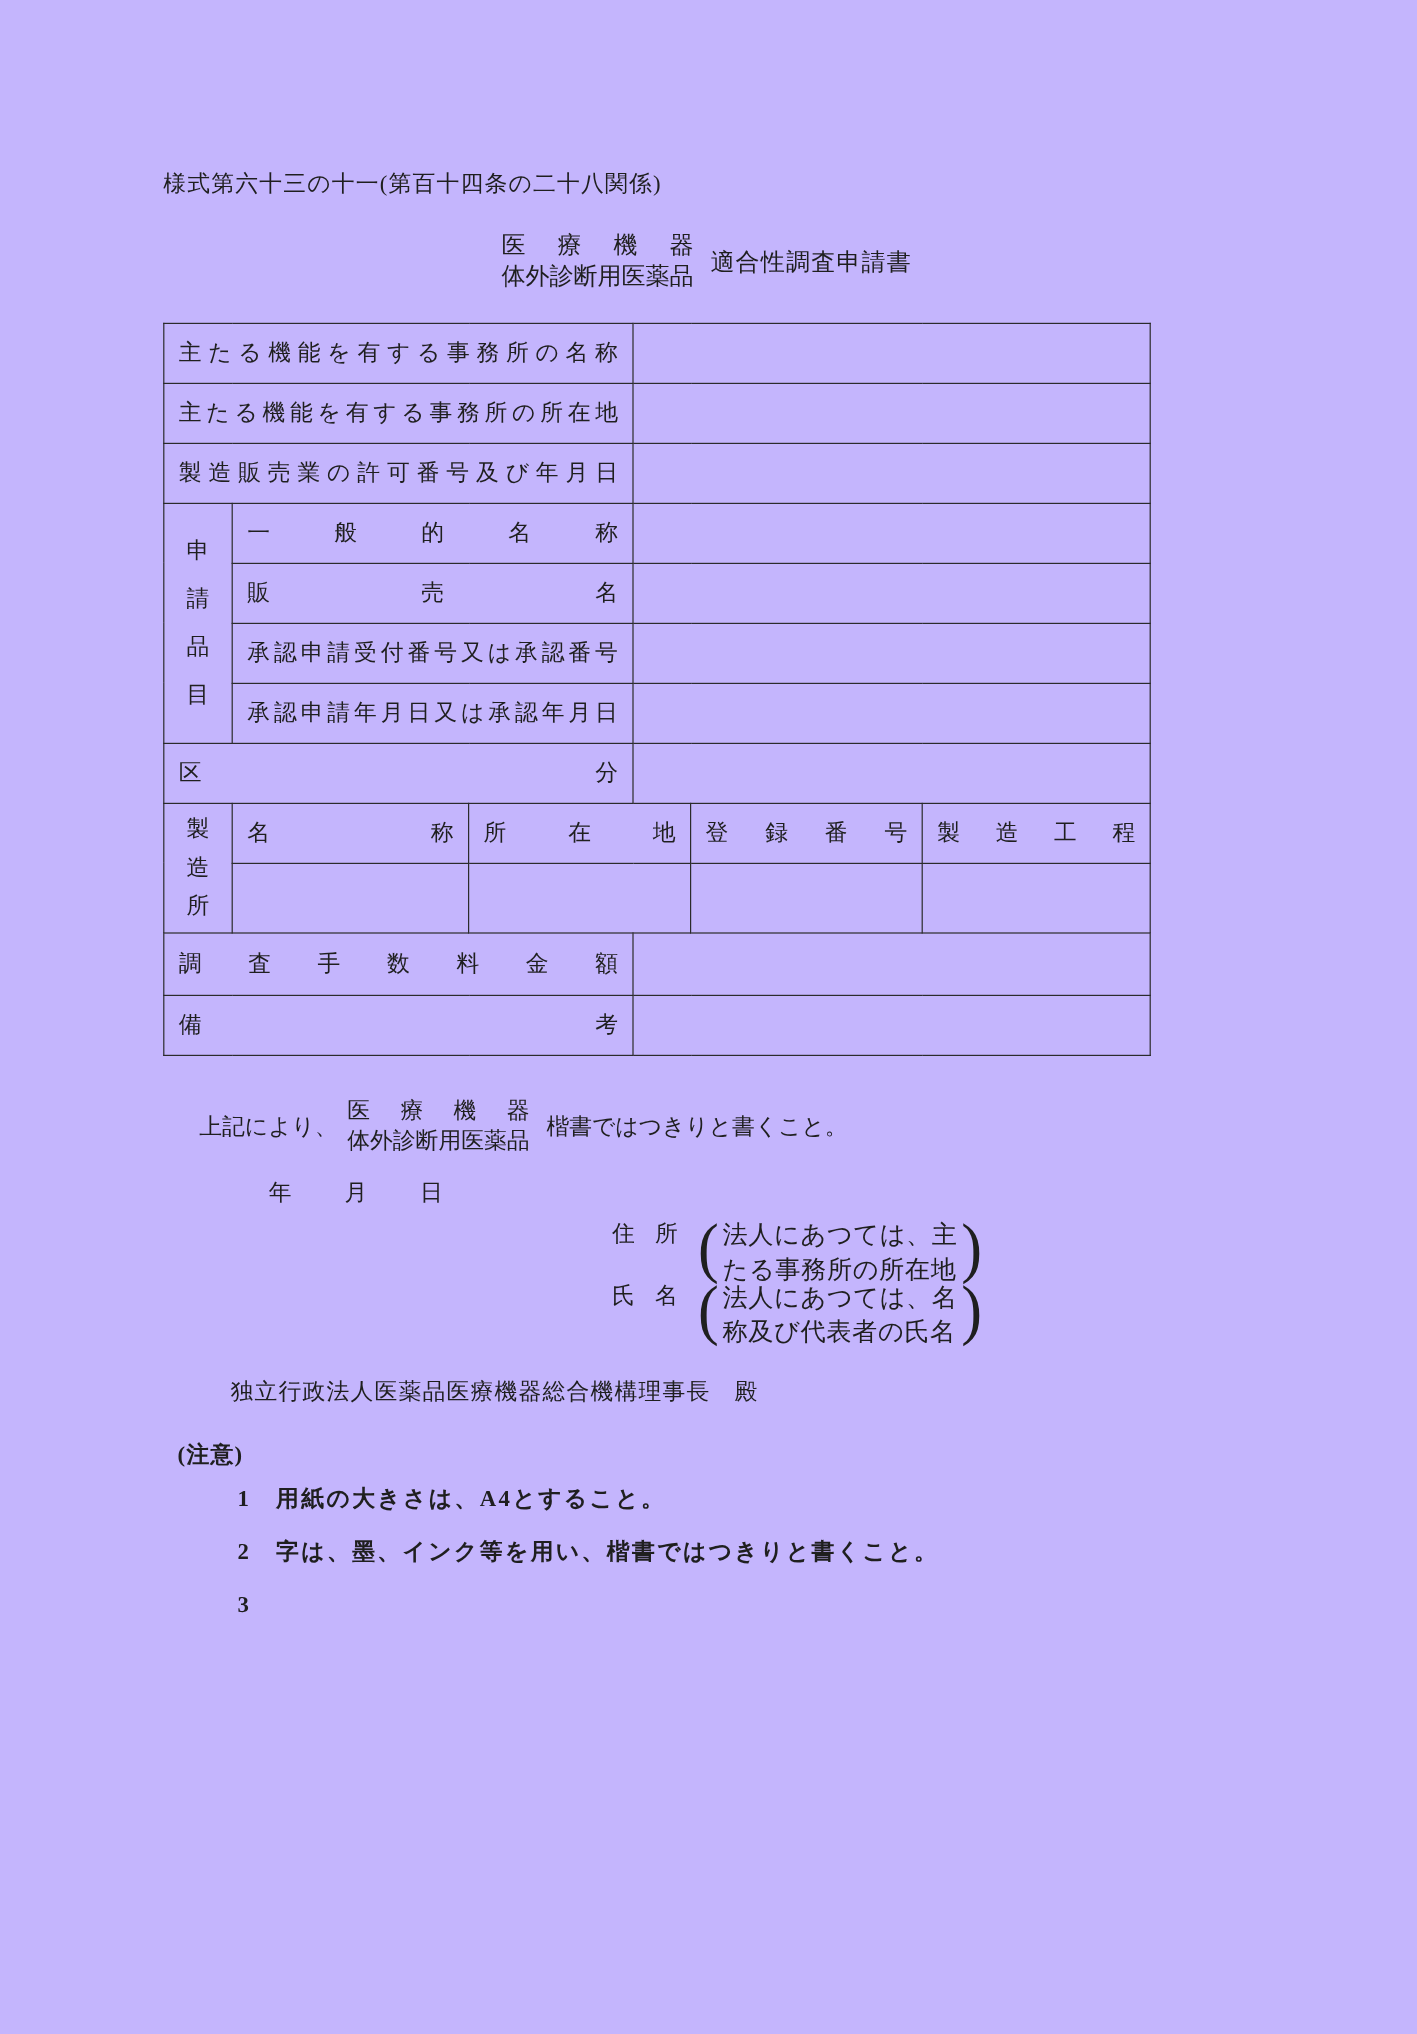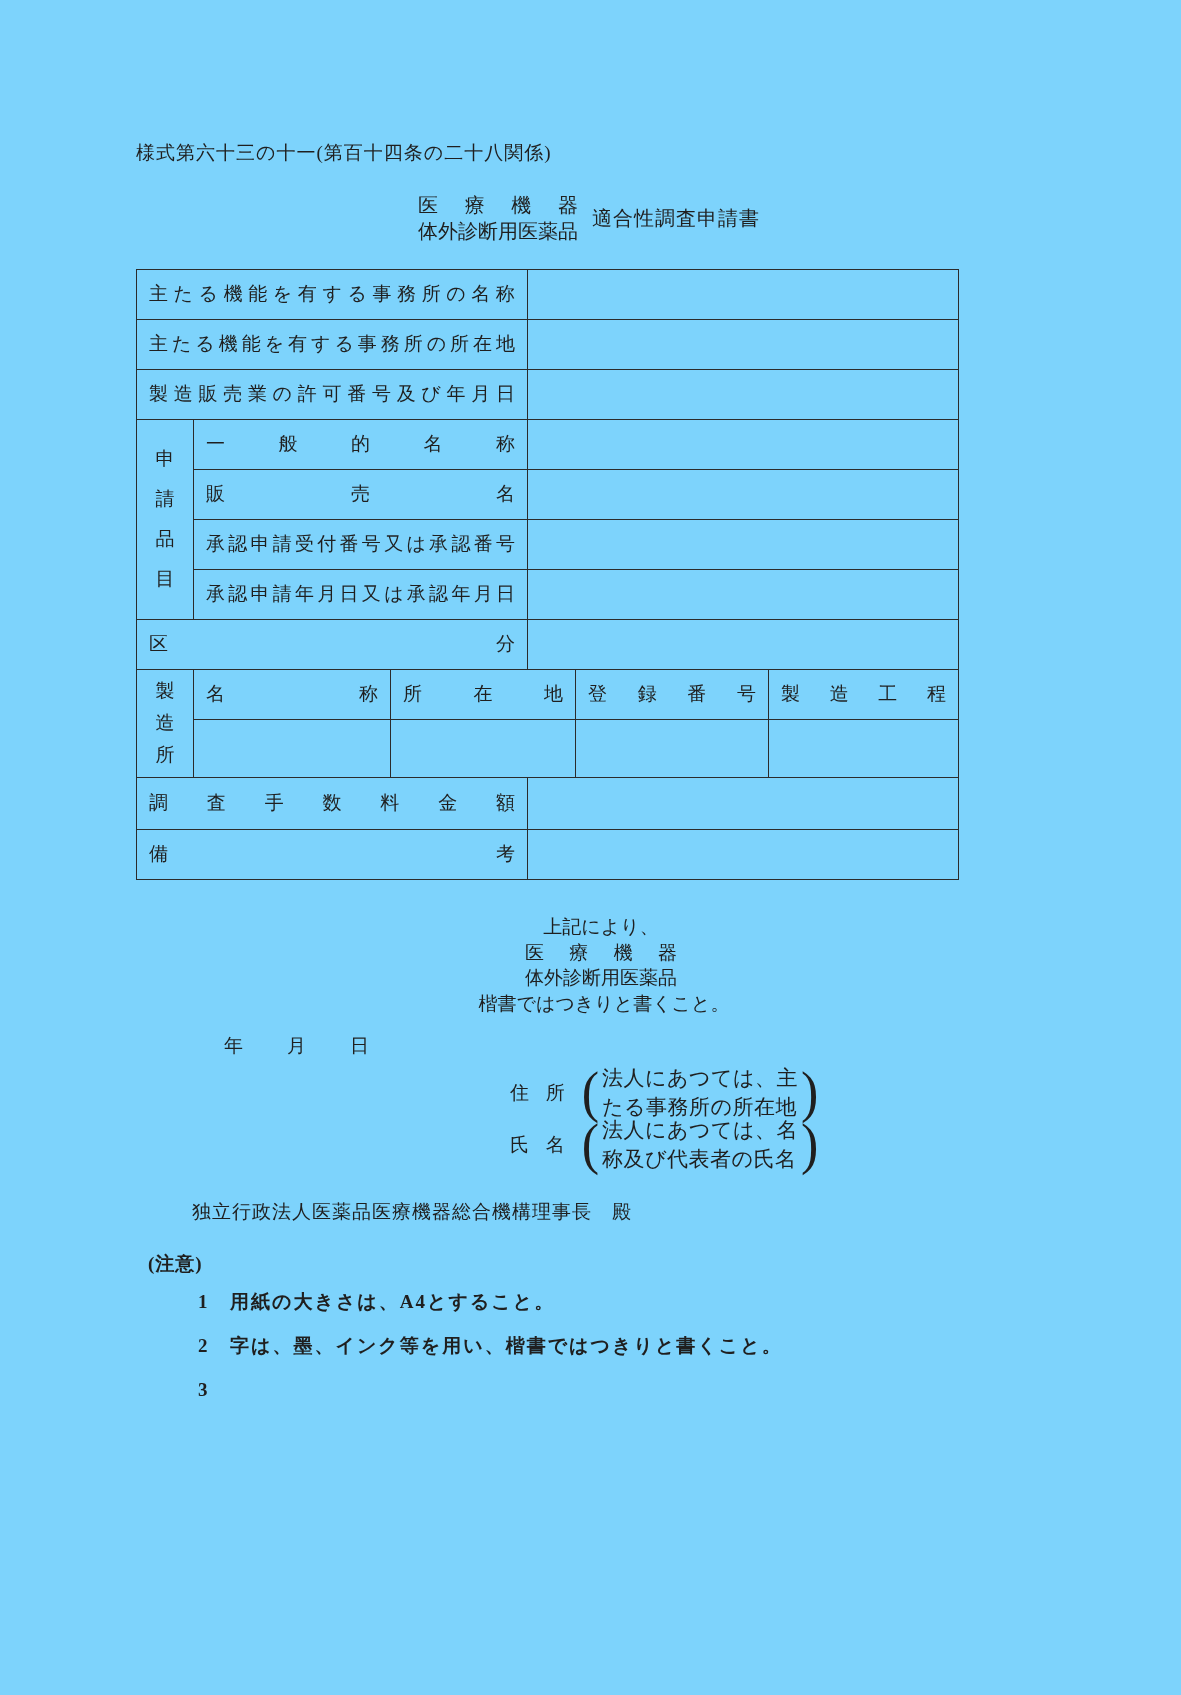--- a/index.html
+++ b/index.html
@@ -2,48 +2,48 @@
 <html><head>
 <meta charset="utf-8">
 <style>
   * { margin:0; padding:0; box-sizing:border-box; }
   html,body { background:#ffffff; }
   body {
     width:1181px; height:1695px;
     font-family:"Liberation Serif", serif;
     color:#1f1f1f; font-size:19px; position:relative;
   }
-  .page { position:absolute; inset:0; background:#7dd3fc; }
+  .page { position:absolute; inset:0; background:#c4b5fd; }
   .content { position:absolute; left:136px; top:140px; width:900px; }
 
   .form-number { font-size:19px; letter-spacing:1px; }
 
   .title-row { display:flex; justify-content:center; align-items:center;
                width:822px; margin-top:26px; padding-left:84px; font-size:20px; }
   .stack { display:inline-flex; flex-direction:column; text-align:center; line-height:1.32; }
   .doc-name { margin-left:14px; letter-spacing:1px; }
 
   table { border-collapse:collapse; table-layout:fixed; width:822px; margin-top:24px; }
   td { border:1px solid #2b2b2b; padding:0 12px; vertical-align:middle; font-size:19px; }
   tr.h50 { height:50px; } tr.h52 { height:52px; } tr.h58 { height:58px; }
   td.vcell { padding:0; text-align:center; }
   .vwrap4 { height:196px; display:flex; flex-direction:column; justify-content:center; align-items:center; gap:14px; }
   .vwrap2 { height:104px; display:flex; flex-direction:column; justify-content:center; align-items:center; gap:6px; }
 
   .spread { display:flex; justify-content:space-between; }
   .vwrap4.spread, .vwrap2.spread { justify-content:center; }
 
-  .closing { display:flex; align-items:center; margin-top:34px; margin-left:30px;flex-direction:column; }
+  .closing { display:flex; align-items:center; margin-top:34px; margin-left:30px; }
   .closing .stack { margin:0 8px; line-height:1.35; }
   .closing .suffix { margin-left:6px; }
 
   .date-line { margin-top:16px; margin-left:88px; letter-spacing:2px; }
 
   .sig-block { margin-top:8px; margin-left:374px; }
-  .sig-row { display:flex; align-items:center; height:52px; }
+  .sig-row { display:flex; align-items:flex-start; height:52px; }
   .sig-label { margin-right:12px; word-spacing:8px; letter-spacing:2px; }
   .big-paren { font-size:52px; line-height:1; font-weight:400; transform:scaleY(1.08); margin:0 3px; }
   .paren-note { font-size:21px; line-height:1.4; letter-spacing:0.5px; }
   .paren-note span { display:block; }
 
   .recipient { margin-top:28px; margin-left:56px; letter-spacing:1px; }
 
   .notes { margin-top:26px;font-weight:bold; }
   .notes-heading { margin-left:12px; letter-spacing:1px; }
   .note { display:flex; margin-top:6px; margin-left:62px; }

